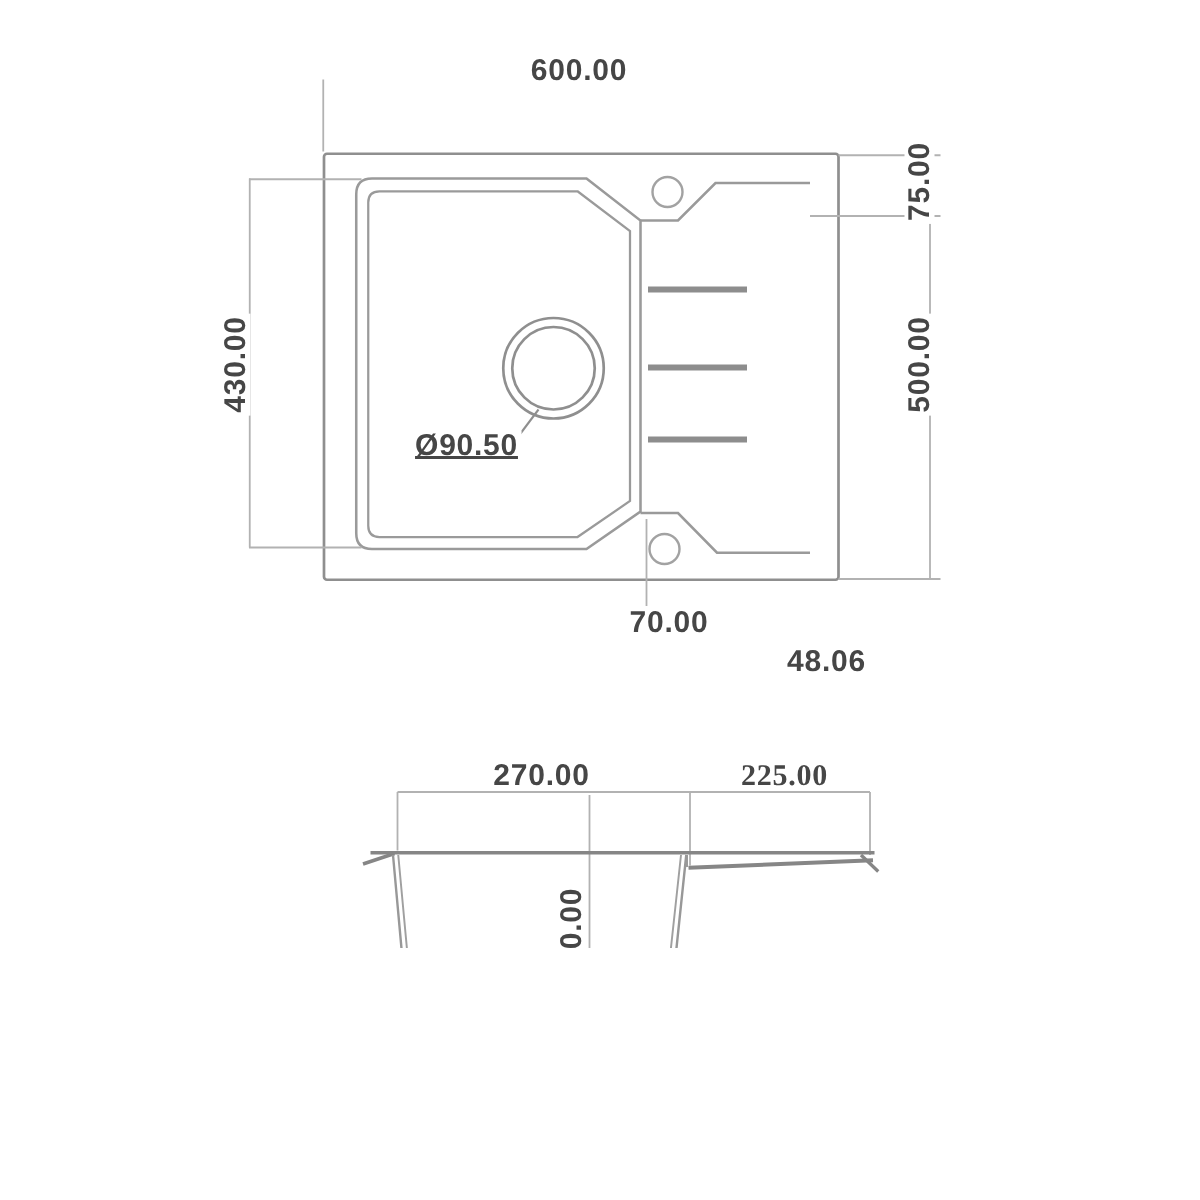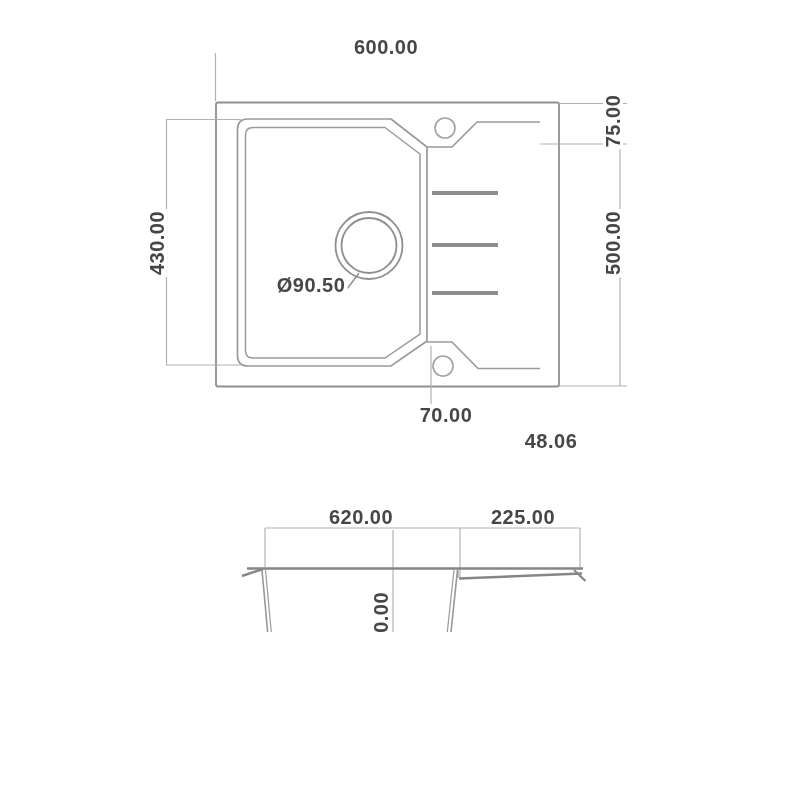--- a/index.html
+++ b/index.html
@@ -97,25 +97,25 @@
   </svg>
 
   <div class="dim-label" style="left:386px;top:47px;">600.00</div>
 
   <div class="dim-label vert" style="left:157px;top:243px;">430.00</div>
 
   <div class="dim-label vert" style="left:613px;top:121px;">75.00</div>
 
   <div class="dim-label vert" style="left:613px;top:243px;">500.00</div>
 
-  <div class="dim-label" style="left:311px;top:285px;">Ø90.50</div>
+  <div class="dim-label" style="left:311px;top:297px;text-decoration:underline;">Ø90.50</div>
 
   <div class="dim-label" style="left:446px;top:415px;">70.00</div>
 
   <div class="dim-label" style="left:551px;top:441px;">48.06</div>
 
-  <div class="dim-label" style="left:361px;top:517px;">620.00</div>
+  <div class="dim-label" style="left:361px;top:517px;">270.00</div>
 
-  <div class="dim-label" style="left:523px;top:517px;">225.00</div>
+  <div class="dim-label" style="left:523px;top:517px;font-family:Liberation Serif, serif;">225.00</div>
 
   <div class="dim-label vert" style="left:381px;top:624px;">200.00</div>
 
 </div>
 
 </body></html>

